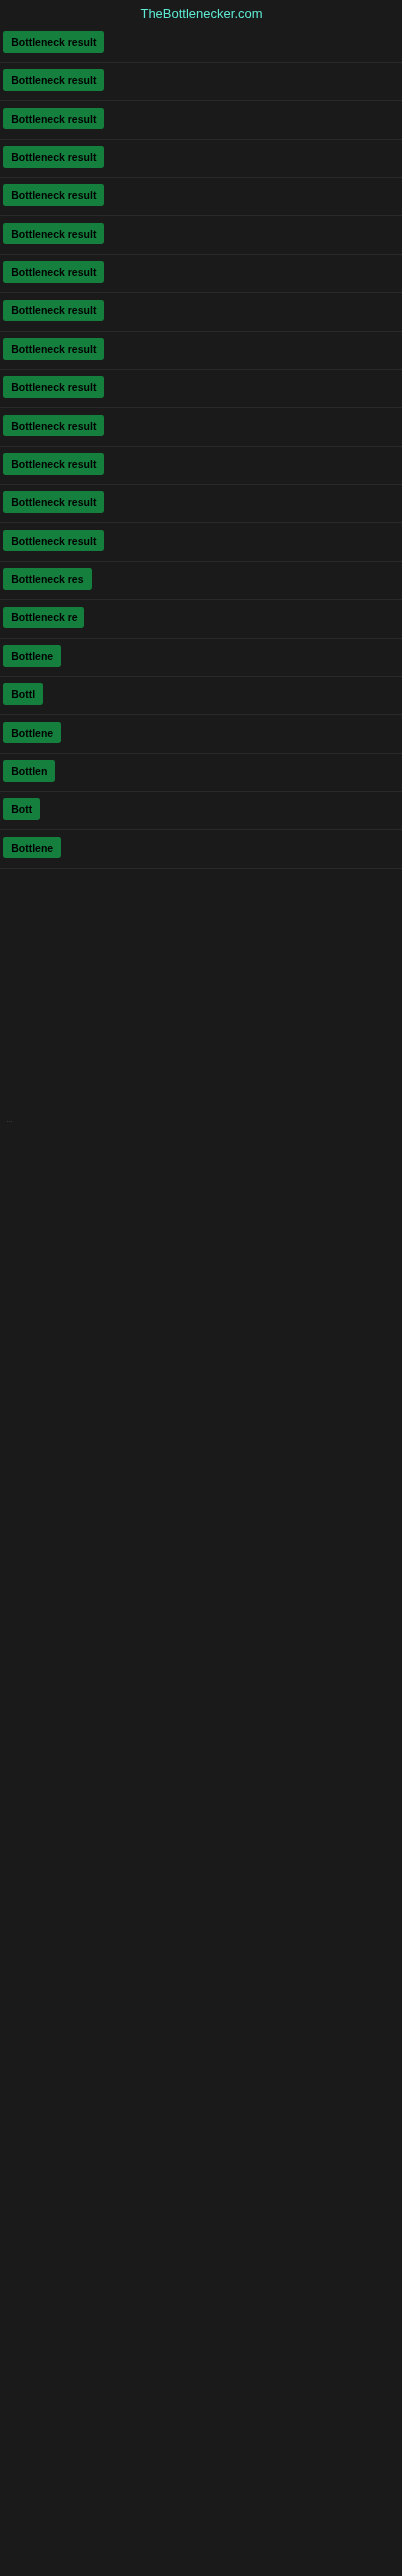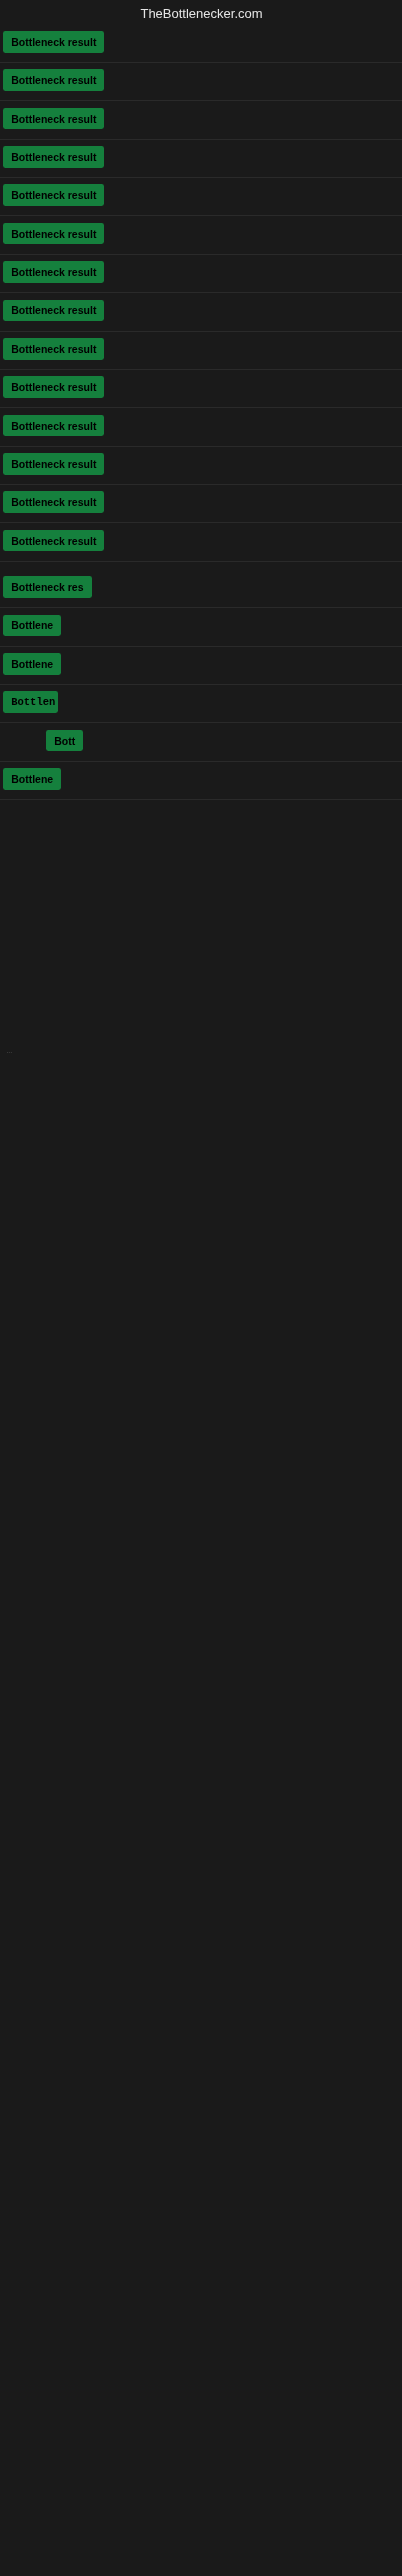--- a/index.html
+++ b/index.html
@@ -9,21 +9,21 @@
     }
     body {
       width: 403px;
       min-height: 2576px;
       background-color: #1a1a1a;
       font-family: Arial, sans-serif;
       position: relative;
     }
     .site-title {
       text-align: center;
-      color: #e5e5e5;
+      color: #5eead4;
       font-size: 13px;
       padding: 6.4px 0 3.2px 0;
       font-weight: normal;
     }
     .bottleneck-badge {
       display: inline-block;
       background-color: #15803d;
       color: #000000;
       font-size: 10.5px;
       font-weight: bold;
@@ -57,24 +57,26 @@
     <div class="result-row"><span class="bottleneck-badge" style="max-width: 105px;">Bottleneck result</span></div>
     <div class="result-row"><span class="bottleneck-badge" style="max-width: 105px;">Bottleneck result</span></div>
     <div class="result-row"><span class="bottleneck-badge" style="max-width: 105px;">Bottleneck result</span></div>
     <div class="result-row"><span class="bottleneck-badge" style="max-width: 105px;">Bottleneck result</span></div>
     <div class="result-row"><span class="bottleneck-badge" style="max-width: 105px;">Bottleneck result</span></div>
     <div class="result-row"><span class="bottleneck-badge" style="max-width: 105px;">Bottleneck result</span></div>
     <div class="result-row"><span class="bottleneck-badge" style="max-width: 105px;">Bottleneck result</span></div>
     <div class="result-row"><span class="bottleneck-badge" style="max-width: 105px;">Bottleneck result</span></div>
     <div class="result-row"><span class="bottleneck-badge" style="max-width: 105px;">Bottleneck result</span></div>
     <div class="result-row"><span class="bottleneck-badge" style="max-width: 105px;">Bottleneck result</span></div>
-    <div class="result-row"><span class="bottleneck-badge" style="max-width: 89px; margin-top: 8px;">Bottleneck res</span></div>
+    <div class="result-row"><span class="bottleneck-badge" style="max-width: 89px;">Bottleneck res</span></div>
+    <div class="result-row"><span class="bottleneck-badge" style="max-width: 81px;">Bottleneck re</span></div>
     <div class="result-row"><span class="bottleneck-badge" style="max-width: 60px;">Bottlene</span></div>
+    <div class="result-row"><span class="bottleneck-badge" style="max-width: 44px;">Bottl</span></div>
     <div class="result-row"><span class="bottleneck-badge" style="max-width: 60px;">Bottlene</span></div>
-    <div class="result-row"><span class="bottleneck-badge" style="max-width: 55px; font-family: Liberation Mono, monospace;">Bottlen</span></div>
-    <div class="result-row"><span class="bottleneck-badge" style="max-width: 39px; margin-left: 43px;">Bott</span></div>
+    <div class="result-row"><span class="bottleneck-badge" style="max-width: 55px;">Bottlen</span></div>
+    <div class="result-row"><span class="bottleneck-badge" style="max-width: 39px;">Bott</span></div>
     <div class="result-row"><span class="bottleneck-badge" style="max-width: 60px;">Bottlene</span></div>
   </div>
 
 <div style="height: 322px; position: relative;">
   <div class="small-text" style="position: absolute; bottom: 64px; left: 3.2px;">...</div>
 </div>
 
 
 </body></html>

